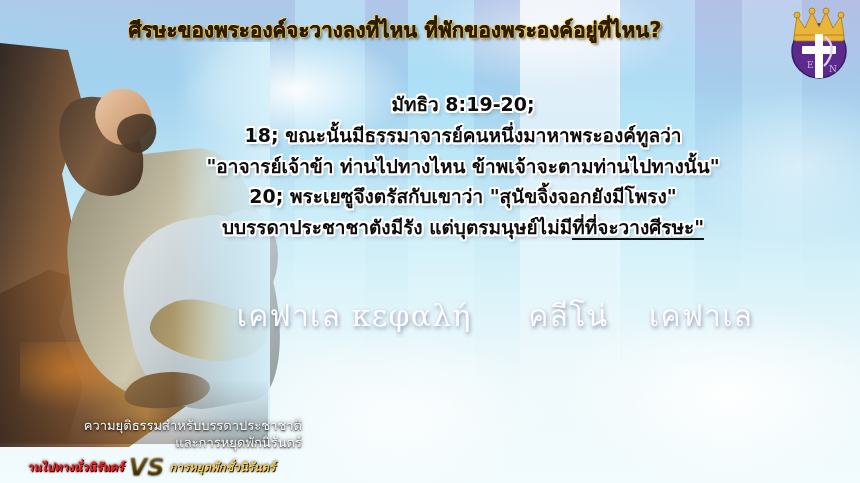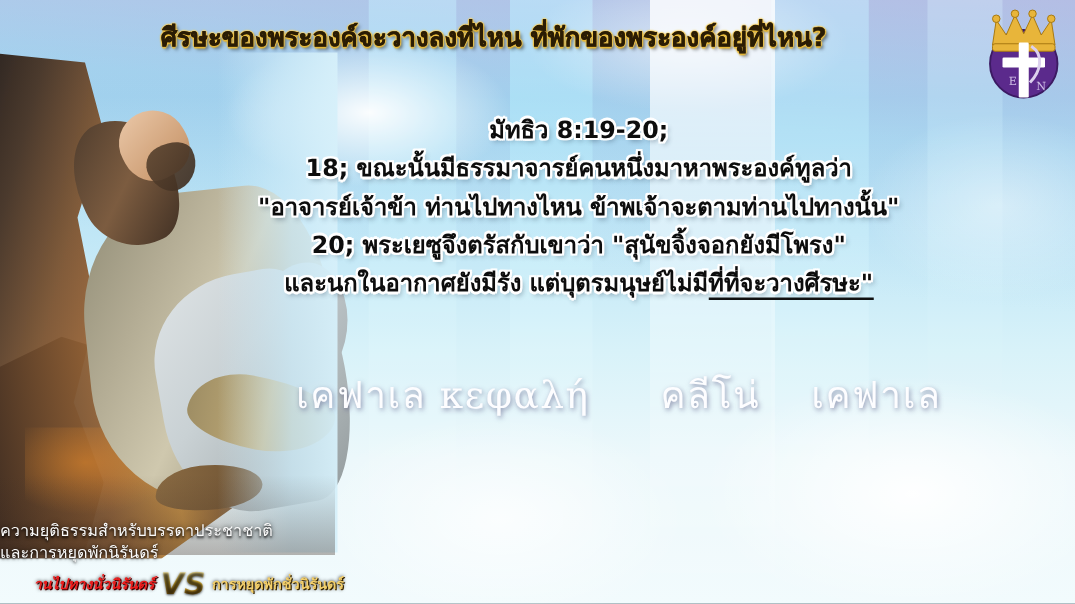--- a/index.html
+++ b/index.html
@@ -155,21 +155,21 @@
     color:#fdfdff;
     letter-spacing:1.2px;
     text-shadow:1px 2px 4px rgba(60,60,110,.55), 0 0 10px rgba(255,255,255,.35);
   }
   .greek .gk{ font-family:"DejaVu Serif", serif; }
   .greek .th{ margin-left:46px; }
 
   
   .banner{
     position:absolute; left:0; bottom:4px; width:302px;
-    text-align:left;
+    text-align:right;
   }
   .banner .l1, .banner .l2{
     font-size:13px; font-weight:400; color:#fbfbfb; line-height:1.35;
     text-shadow:0 1px 2px rgba(0,0,0,.85), 0 0 4px rgba(0,0,0,.6);
   }
   .vsrow{
     display:flex; align-items:center; justify-content:center; gap:5px;
     margin-top:3px;
   }
   .vsrow .red{
@@ -178,21 +178,21 @@
     text-shadow:0 0 3px rgba(0,0,0,.95), 1px 1px 0 #5a0000;
   }
   .vsrow .vs{
     font-size:24px; font-weight:700; font-style:italic;
     background:linear-gradient(180deg,#fff6c0 0%,#f2c63c 45%,#a86f10 100%);
     -webkit-background-clip:text; background-clip:text; color:transparent;
     text-shadow:0 1px 2px rgba(0,0,0,.7);
     line-height:1;
   }
   .vsrow .gold{
-    font-size:11.5px; font-weight:700; 
+    font-size:11.5px; font-weight:700; font-style:italic;
     color:#f3cf6a;
     text-shadow:0 0 3px rgba(0,0,0,.95), 1px 1px 0 #4a3200;
   }
 </style>
 </head>
 <body>
 
 <div class="stage">
 
   <div class="sky"></div>
@@ -244,21 +244,21 @@
     </svg>
   </div>
 
   <div class="title">ศีรษะของพระองค์จะวางลงที่ไหน  ที่พักของพระองค์อยู่ที่ไหน?</div>
 
   <div class="verse">
     <div class="ln">มัทธิว 8:19-20;</div>
     <div class="ln">18; ขณะนั้นมีธรรมาจารย์คนหนึ่งมาหาพระองค์ทูลว่า</div>
     <div class="ln">"อาจารย์เจ้าข้า ท่านไปทางไหน ข้าพเจ้าจะตามท่านไปทางนั้น"</div>
     <div class="ln">20; พระเยซูจึงตรัสกับเขาว่า "สุนัขจิ้งจอกยังมีโพรง"</div>
-    <div class="ln u"><span style="border:0">และนกในอากาศยังมีรัง แต่บุตรมนุษย์ไม่มี</span><span>ที่ที่จะวางศีรษะ"</span></div>
+    <div class="ln u"><span style="border:0">บบรรดาประชาชาตังมีรัง แต่บุตรมนุษย์ไม่มี</span><span>ที่ที่จะวางศีรษะ"</span></div>
   </div>
 
   <div class="greek">
     <span class="gk">เคฟาเล</span>
     <span class="gk">κεφαλή</span>
     <span class="th">คลีโน่</span>
     <span class="th" style="margin-left:30px">เคฟาเล</span>
   </div>
 
   <div class="banner">

